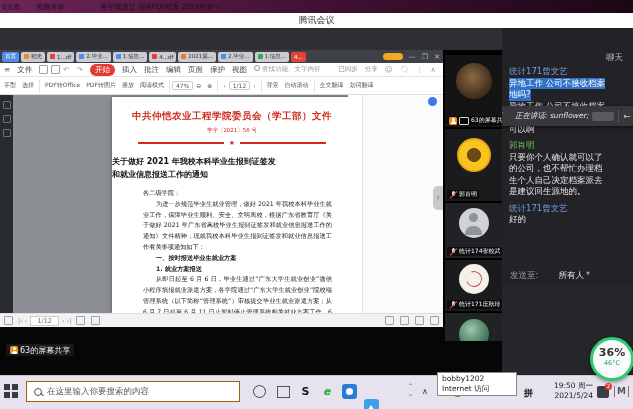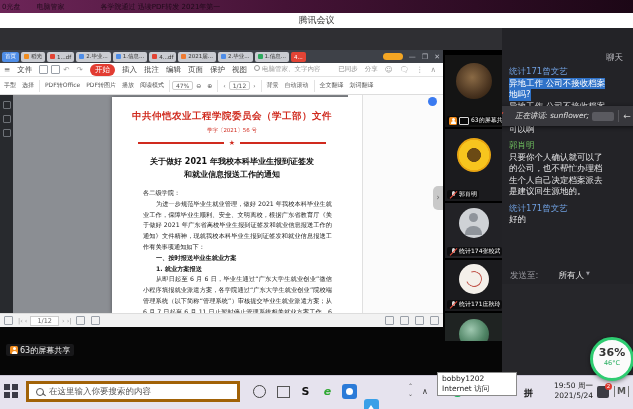--- a/index.html
+++ b/index.html
@@ -45,21 +45,21 @@
   .docarea{left:13px;top:45px;width:335px;height:218px;background:#8b8e93;overflow:hidden;}
   .leftstrip{left:0;top:45px;width:13px;height:218px;background:#282a2e;}
   .lsic{width:6px;height:6px;border:1px solid #6e7278;border-radius:1px;margin:6px auto 0;}
 
   .page{left:99px;top:2px;width:240px;height:216px;background:#fff;box-shadow:0 0 4px rgba(0,0,0,.4);overflow:hidden;}
   .org{margin-top:13px;text-align:center;color:#d02a1e;font-weight:bold;font-size:9.5px;letter-spacing:.5px;}
   .docno{margin-top:4px;text-align:center;color:#d02a1e;font-size:5.5px;}
   .divline{display:flex;align-items:center;margin:6px 26px 0;}
   .divline .l{flex:1;height:1.5px;background:#d02a1e;}
   .divline .s{color:#d02a1e;font-size:7px;margin:0 5px;line-height:6px;}
-  .dtitle{margin-top:9px;text-align:center;color:#111;font-weight:bold;font-size:8px;line-height:13px;}
+  .dtitle{margin-top:9px;color:#111;font-weight:bold;font-size:8px;line-height:13px;}
   .body{margin:7px 20px 0 31px;font-size:6.2px;line-height:10.8px;color:#1c1c1c;text-align:justify;}
   .body p{margin:0;text-indent:13px;}
   .body p.nin{text-indent:0;}
   .body p.b{font-weight:bold;}
 
   .vscroll{left:341px;top:2px;width:6px;height:214px;background:#9fa2a7;}
   .vthumb{left:0;top:48px;width:6px;height:38px;background:#66696e;}
 
   .sidepanel{left:362px;top:45px;width:81px;height:218px;background:#fbfbfb;border-left:1px solid #e0e0e0;box-sizing:border-box;}
   .bluedot{left:428px;top:47px;width:9px;height:9px;border-radius:50%;background:#3a7af0;}
@@ -107,21 +107,21 @@
   .tipsep{width:1px;height:12px;background:#55555a;margin:0 4px;}
   .reply{color:#cfcfcf;font-size:9px;line-height:9px;}
   .sendrow{position:absolute;left:8px;top:242px;font-size:8.5px;color:#9a9aa0;display:flex;}
   .sendrow .val{color:#e8e8e8;margin-left:20px;}
   .caret{color:#9a9aa0;font-size:5px;margin-left:2px;}
 
   
   .taskbar{left:0;top:375px;width:633px;height:34px;background:#e6e3ee;border-top:1px solid #cac6d6;box-sizing:border-box;}
   .startbtn{left:4px;top:384px;width:14px;height:14px;display:grid;grid-template-columns:6px 6px;grid-gap:1.5px;}
   .startbtn i{background:#3a3a46;width:6px;height:6px;}
-  .tsearch{left:26px;top:381px;width:214px;height:21px;background:#fff;border:3px solid #a16207;box-sizing:border-box;color:#555;font-size:8.5px;}
+  .tsearch{left:26px;top:381px;width:214px;height:21px;background:#fff;border:1px solid #a16207;box-sizing:border-box;color:#555;font-size:8.5px;}
   .tsico{width:6px;height:6px;border:1.3px solid #555;border-radius:50%;margin:0 5px 0 7px;position:relative;}
   .tsico::after{content:"";position:absolute;left:5px;top:5px;width:4px;height:1.3px;background:#555;transform:rotate(40deg);}
   .cortana{left:253px;top:385px;width:11px;height:11px;border:1.5px solid #444;border-radius:50%;}
   .taskview{left:277px;top:386px;width:11px;height:10px;border:1px solid #555;}
   .appic{top:384px;width:15px;height:15px;border-radius:3px;font-size:11px;font-weight:bold;text-align:center;line-height:15px;}
   .photos{background:#3aa0e8;position:relative;}
   .photos::before{content:"";position:absolute;left:3px;bottom:3px;width:0;height:0;border-left:4px solid transparent;border-right:4px solid transparent;border-bottom:6px solid #fff;}
   .blueapp{background:#2b7bd8;position:relative;}
   .blueapp::before{content:"";position:absolute;left:4px;top:4px;width:7px;height:7px;border-radius:50%;background:#fff;}
   .tray{font-size:8px;color:#333;}
@@ -209,21 +209,21 @@
       <i class="qicon"></i>
       <span class="mi" style="color:#999">↶</span>
       <span class="mi" style="color:#999">↷</span>
       <span class="mi m-active">开始</span>
       <span class="mi">插入</span>
       <span class="mi">批注</span>
       <span class="mi">编辑</span>
       <span class="mi">页面</span>
       <span class="mi">保护</span>
       <span class="mi">视图</span>
-      <span class="searchbox srch">电脑管家、文字内容</span>
+      <span class="searchbox srch">查找功能、文字内容</span>
       <div style="flex:1"></div>
       <span class="mi" style="font-size:6.5px;color:#888">已同步</span>
       <span class="mi" style="font-size:6.5px;color:#888">分享</span>
       <span class="mi" style="color:#999">☺</span>
       <span class="mi" style="color:#999">🗨</span>
       <span class="mi" style="color:#999">⋮</span>
       <span class="mi" style="color:#999">∧</span>
     </div>
 
     <div class="ribbon flex">

